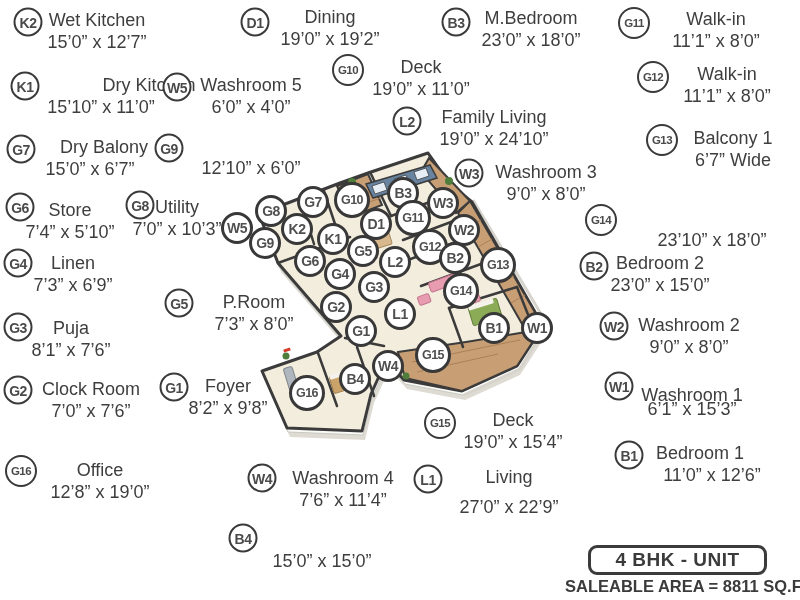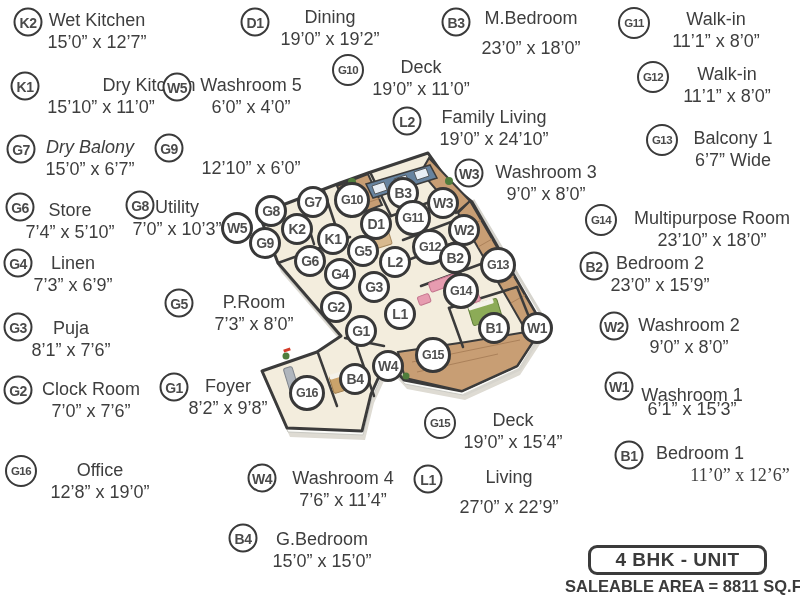--- a/index.html
+++ b/index.html
@@ -157,21 +157,21 @@
     </div>
 
   <div id="callouts-layer">
       <div class="ccircle" style="left: 28px; top: 22px;">K2</div>
       <div class="cname" style="left: 97px; top: 20px;">Wet Kitchen</div>
       <div class="cdims" style="left: 97px; top: 42px;">15’0” x 12’7”</div>
       <div class="ccircle" style="left: 25px; top: 86px;">K1</div>
       <div class="cname" style="left: 101px; top: 85px; margin-left: 48px;">Dry Kitchen</div>
       <div class="cdims" style="left: 101px; top: 107px;">15’10” x 11’0”</div>
       <div class="ccircle" style="left: 21px; top: 149px;">G7</div>
-      <div class="cname" style="left: 90px; top: 147px; font-style: italic;">Dry Balony</div>
+      <div class="cname" style="left: 104px; top: 147px;">Dry Balony</div>
       <div class="cdims" style="left: 90px; top: 169px;">15’0” x 6’7”</div>
       <div class="ccircle" style="left: 20px; top: 207px;">G6</div>
       <div class="cname" style="left: 70px; top: 210px;">Store</div>
       <div class="cdims" style="left: 70px; top: 232px;">7’4” x 5’10”</div>
       <div class="ccircle" style="left: 18px; top: 263px;">G4</div>
       <div class="cname" style="left: 73px; top: 263px;">Linen</div>
       <div class="cdims" style="left: 73px; top: 285px;">7’3” x 6’9”</div>
       <div class="ccircle" style="left: 18px; top: 327px;">G3</div>
       <div class="cname" style="left: 71px; top: 328px;">Puja</div>
       <div class="cdims" style="left: 71px; top: 350px;">8’1” x 7’6”</div>
@@ -192,67 +192,65 @@
       <div class="ccircle" style="left: 179px; top: 303px;">G5</div>
       <div class="cname" style="left: 254px; top: 302px;">P.Room</div>
       <div class="cdims" style="left: 254px; top: 324px;">7’3” x 8’0”</div>
       <div class="ccircle" style="left: 174px; top: 387px;">G1</div>
       <div class="cname" style="left: 228px; top: 386px;">Foyer</div>
       <div class="cdims" style="left: 228px; top: 408px;">8’2” x 9’8”</div>
       <div class="ccircle" style="left: 262px; top: 478px;">W4</div>
       <div class="cname" style="left: 343px; top: 478px;">Washroom 4</div>
       <div class="cdims" style="left: 343px; top: 500px;">7’6” x 11’4”</div>
       <div class="ccircle" style="left: 243px; top: 538px;">B4</div>
-      <div class="cname" style="left: 322px; top: 539px;">G.Bedroom</div>
       <div class="cdims" style="left: 322px; top: 561px; text-align: right;">15’0” x 15’0”</div>
       <div class="ccircle" style="left: 255px; top: 22px;">D1</div>
       <div class="cname" style="left: 330px; top: 17px;">Dining</div>
       <div class="cdims" style="left: 330px; top: 39px;">19’0” x 19’2”</div>
       <div class="ccircle c3" style="left: 348px; top: 70px;">G10</div>
       <div class="cname" style="left: 421px; top: 67px;">Deck</div>
       <div class="cdims" style="left: 421px; top: 89px;">19’0” x 11’0”</div>
       <div class="ccircle" style="left: 407px; top: 121px;">L2</div>
       <div class="cname" style="left: 494px; top: 117px;">Family Living</div>
       <div class="cdims" style="left: 494px; top: 139px;">19’0” x 24’10”</div>
       <div class="ccircle" style="left: 456px; top: 22px;">B3</div>
       <div class="cname" style="left: 531px; top: 18px;">M.Bedroom</div>
-      <div class="cdims" style="left: 531px; top: 40px; margin-top: 8px;">23’0” x 18’0”</div>
+      <div class="cdims" style="left: 531px; top: 40px;">23’0” x 18’0”</div>
       <div class="ccircle" style="left: 469px; top: 173px;">W3</div>
       <div class="cname" style="left: 546px; top: 172px;">Washroom 3</div>
       <div class="cdims" style="left: 546px; top: 194px;">9’0” x 8’0”</div>
       <div class="ccircle c3" style="left: 440px; top: 423px;">G15</div>
       <div class="cname" style="left: 513px; top: 420px;">Deck</div>
       <div class="cdims" style="left: 513px; top: 442px;">19’0” x 15’4”</div>
       <div class="ccircle" style="left: 428px; top: 479px;">L1</div>
       <div class="cname" style="left: 509px; top: 477px;">Living</div>
       <div class="cdims" style="left: 509px; top: 507px; text-align: center;">27’0” x 22’9”</div>
       <div class="ccircle c3" style="left: 634px; top: 23px;">G11</div>
       <div class="cname" style="left: 716px; top: 19px;">Walk-in</div>
       <div class="cdims" style="left: 716px; top: 41px;">11’1” x 8’0”</div>
       <div class="ccircle c3" style="left: 653px; top: 77px;">G12</div>
       <div class="cname" style="left: 727px; top: 74px;">Walk-in</div>
       <div class="cdims" style="left: 727px; top: 96px;">11’1” x 8’0”</div>
       <div class="ccircle c3" style="left: 662px; top: 140px;">G13</div>
       <div class="cname" style="left: 733px; top: 138px;">Balcony 1</div>
       <div class="cdims" style="left: 733px; top: 160px;">6’7” Wide</div>
       <div class="ccircle c3" style="left: 601px; top: 220px;">G14</div>
-      <div class="cname" style="left: 712px; top: 218px;">Multipurpose Room</div>
       <div class="cdims" style="left: 712px; top: 240px;">23’10” x 18’0”</div>
       <div class="ccircle" style="left: 594px; top: 266px;">B2</div>
       <div class="cname" style="left: 660px; top: 263px;">Bedroom 2</div>
-      <div class="cdims" style="left: 660px; top: 285px;">23’0” x 15’9”</div>
+      <div class="cdims" style="left: 660px; top: 285px;">23’0” x 15’0”</div>
       <div class="ccircle" style="left: 614px; top: 326px;">W2</div>
       <div class="cname" style="left: 689px; top: 325px;">Washroom 2</div>
       <div class="cdims" style="left: 689px; top: 347px;">9’0” x 8’0”</div>
       <div class="ccircle" style="left: 619px; top: 386px;">W1</div>
       <div class="cname" style="left: 692px; top: 387px; margin-top: 8px;">Washroom 1</div>
       <div class="cdims" style="left: 692px; top: 409px;">6’1” x 15’3”</div>
       <div class="ccircle" style="left: 629px; top: 455px;">B1</div>
       <div class="cname" style="left: 700px; top: 453px;">Bedroom 1</div>
-      <div class="cdims" style="left: 740px; top: 475px; font-family: Liberation Serif, serif;">11’0” x 12’6”</div>
+      <div class="cdims" style="left: 712px; top: 475px;">11’0” x 12’6”</div>
     </div>
 
   <div class="unit-box">
     <span>4 BHK - UNIT</span>
   </div>
   <div class="saleable">SALEABLE AREA = 8811 SQ.FT.</div>
 
 </div>
 
 </body></html>

